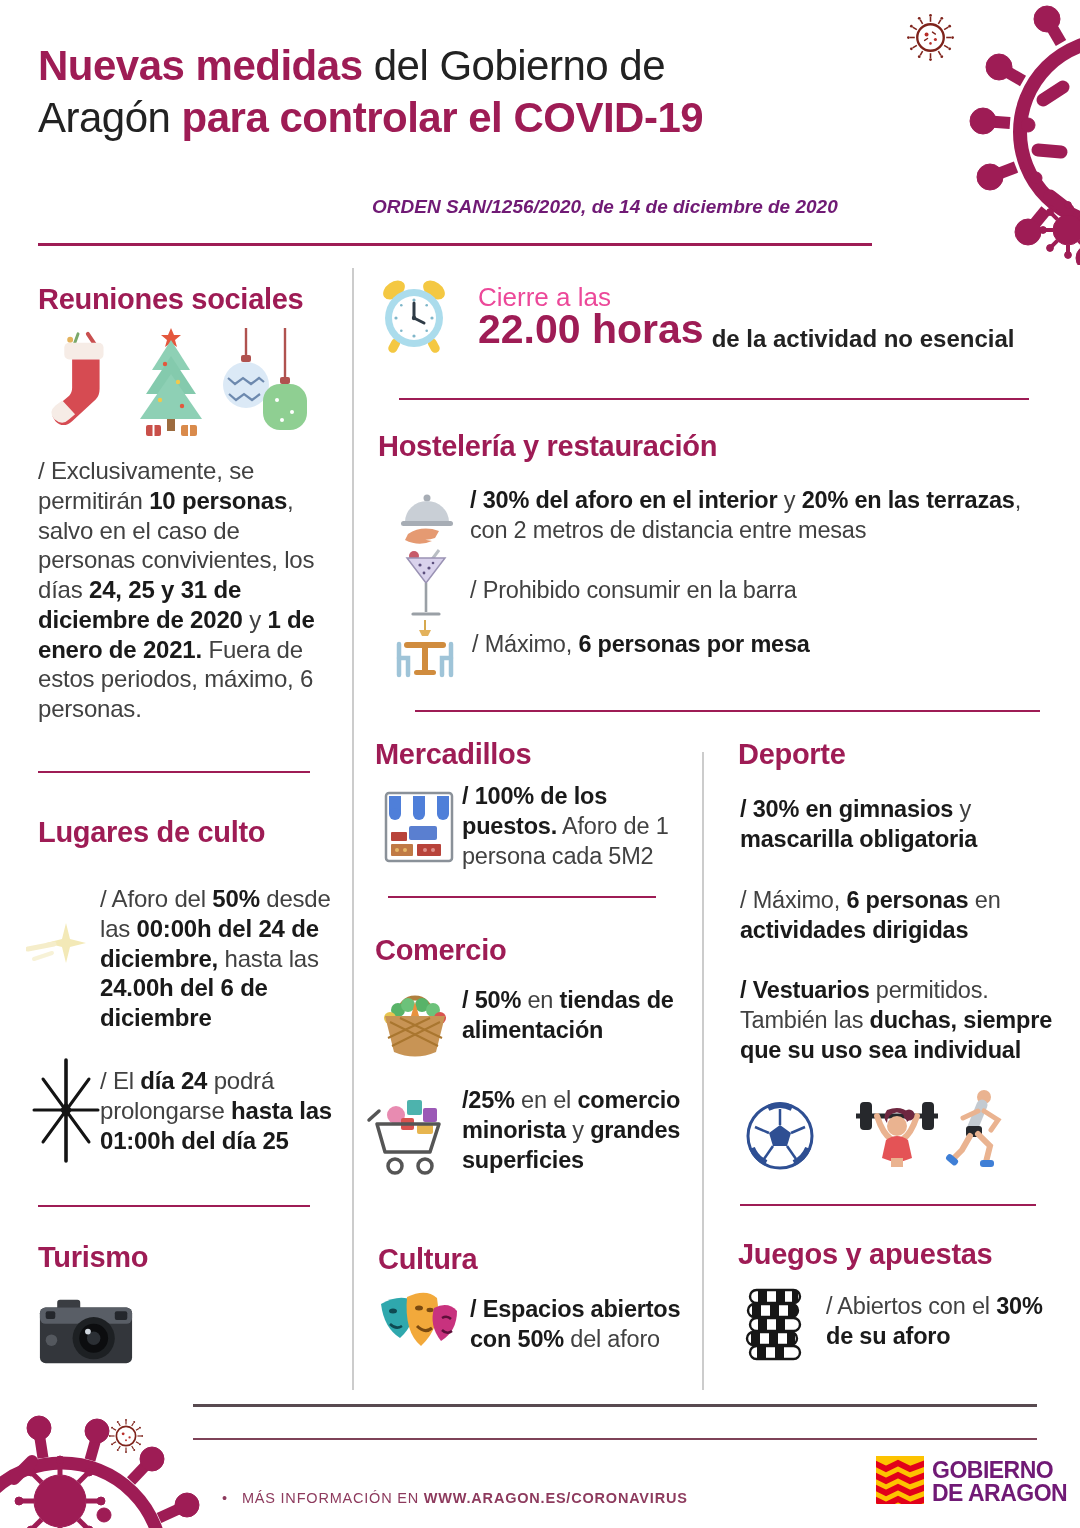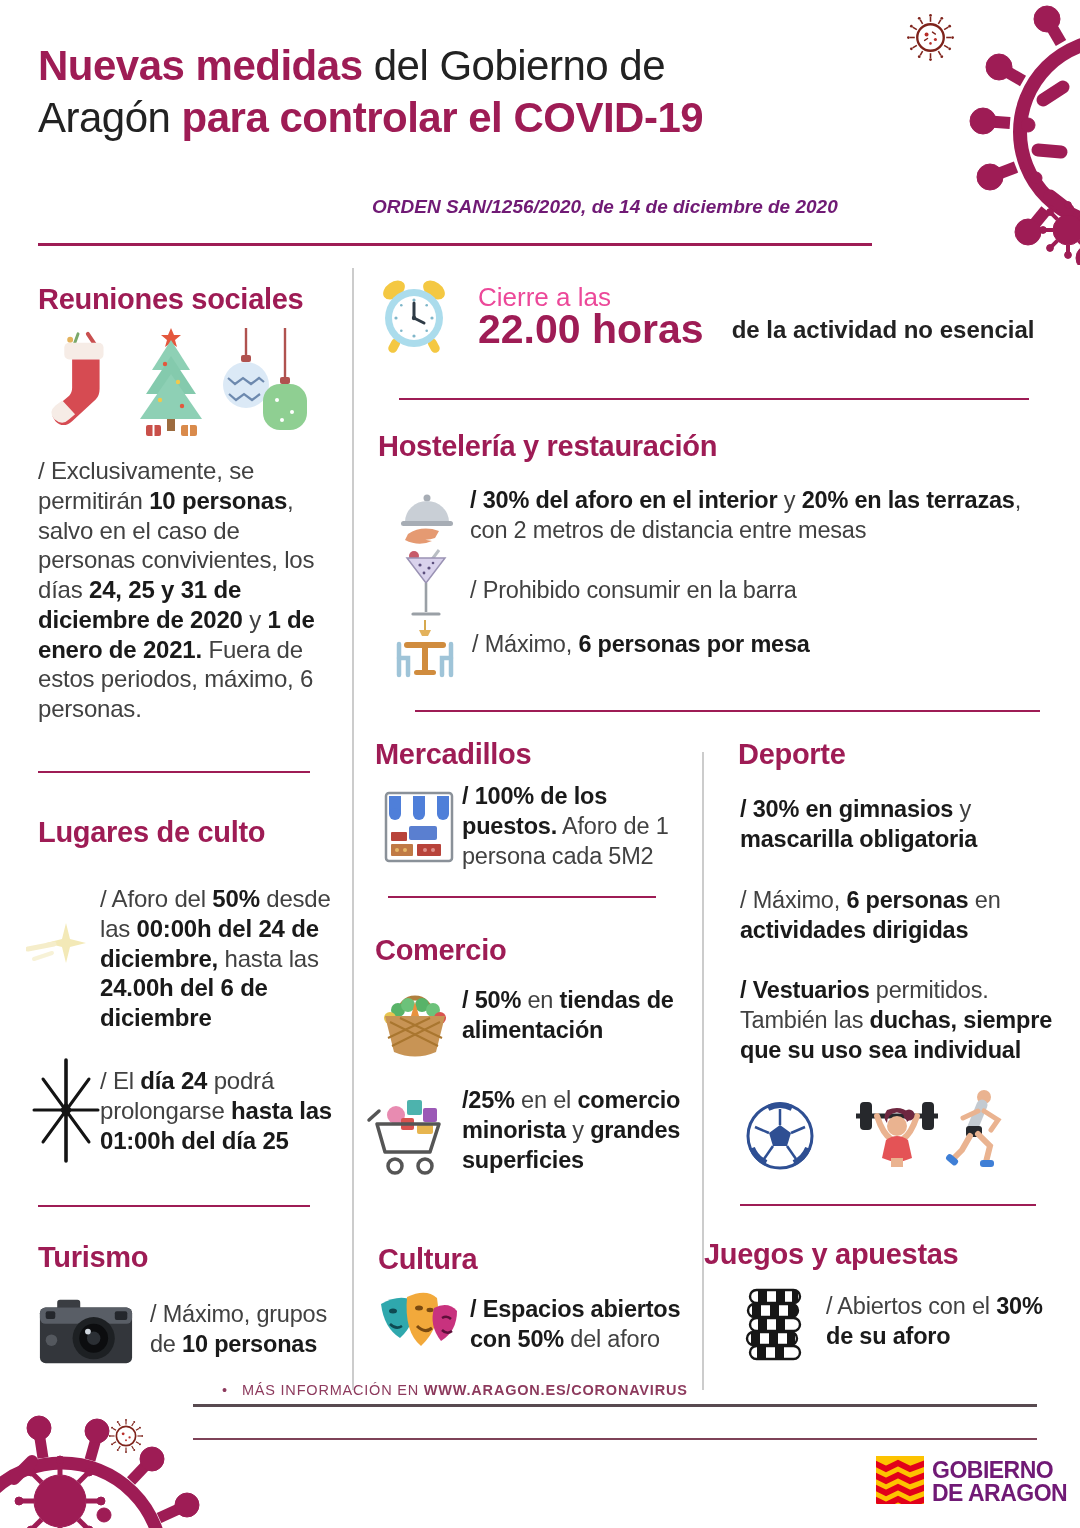--- a/index.html
+++ b/index.html
@@ -14,21 +14,21 @@
   .alert{font-size:37px;color:var(--accent);letter-spacing:-0.5px}
   .alert sup{font-size:20px;vertical-align:14px}
   .order{font-size:19px;font-style:italic;font-weight:bold;color:#701a75}
   .heading{font-size:29px;font-weight:bold;color:var(--accent);letter-spacing:-0.3px}
   .body{font-size:23.5px;color:var(--body);line-height:1.27;letter-spacing:-0.2px}
   .body-lg{font-size:24px;color:var(--body);line-height:1.24;letter-spacing:-0.2px}
   .b{font-weight:bold;color:var(--bold)}
   .rule{position:absolute;background:var(--accent)}
   .vline{position:absolute;width:2px;background:#cccccc}
   .closure-prefix{font-size:26px;font-weight:normal;color:#ec4899}
-  .closure-row{display:flex;align-items:center;gap:28px}
+  .closure-row{display:flex;align-items:flex-end;gap:8px}
   .closure-time{font-size:41px;font-weight:bold;color:var(--accent)}
   .closure-suffix{font-size:24px;font-weight:bold;color:#222}
   .footer-info{font-size:14.5px;color:#8d3a5d;letter-spacing:0.8px}
   .footer-info .u{font-weight:bold}
   .footer-info .dot{margin-right:14px}
   .logo-text{font-size:23px;font-weight:bold;color:#701a75;line-height:0.98;letter-spacing:-0.5px}
   svg{display:block}
 </style>
 </head>
 <body>
@@ -215,21 +215,20 @@
     <rect x="2" y="12" width="96" height="17" rx="6" fill="#595e66"></rect>
     <circle cx="58" cy="44" r="22" fill="#1d2023"></circle>
     <circle cx="58" cy="44" r="15" fill="#0c0d0f"></circle>
     <circle cx="58" cy="44" r="7" fill="#2b2f34"></circle>
     <circle cx="52" cy="37" r="3" fill="#cfd6dd"></circle>
     <rect x="80" y="16" width="13" height="9" rx="2" fill="#24272c"></rect>
     <circle cx="14" cy="46" r="6" fill="#54585e"></circle>
     <rect x="8" y="16" width="10" height="8" rx="2" fill="#24272c"></rect>
   </svg>
 
-  <div class="abs body" style="left:150px;top:1300px;width:195px"><span>/ Máximo, grupos de </span><span class="b">10 personas</span></div>
 
   <svg class="abs" style="left:378px;top:276px" width="72" height="78" viewBox="0 0 72 78">
     <g fill="#f4c842">
       <ellipse cx="16" cy="14" rx="12" ry="8" transform="rotate(-35 16 14)"></ellipse>
       <ellipse cx="56" cy="14" rx="12" ry="8" transform="rotate(35 56 14)"></ellipse>
       <rect x="12" y="62" width="9" height="15" rx="4.5" transform="rotate(28 16 69)"></rect>
       <rect x="51" y="62" width="9" height="15" rx="4.5" transform="rotate(-28 56 69)"></rect>
     </g>
     <circle cx="36" cy="42" r="29" fill="#abdcec"></circle>
     <circle cx="36" cy="42" r="22" fill="#ffffff"></circle>
@@ -418,21 +417,21 @@
     <path d="M34 23 l-15 7" stroke="#eab390" stroke-width="5" stroke-linecap="round"></path>
     <rect x="22" y="38" width="16" height="11" rx="3" fill="#26282c"></rect>
     <path d="M34 46 l12 12 l-4 16" stroke="#eab390" stroke-width="6" fill="none" stroke-linecap="round"></path>
     <path d="M26 48 l-8 14 l-8 8" stroke="#eab390" stroke-width="6" fill="none" stroke-linecap="round"></path>
     <rect x="36" y="72" width="14" height="7" rx="3" fill="#3f7fd6"></rect>
     <rect x="2" y="68" width="13" height="7" rx="3" transform="rotate(40 8 71)" fill="#3f7fd6"></rect>
   </svg>
 
   <div class="rule" style="left:740px;top:1204px;width:296px;height:2px"></div>
 
-  <div class="abs heading" style="left:704px;top:1238px">Juegos y apuestas</div>
+  <div class="abs heading" style="left:738px;top:1238px">Juegos y apuestas</div>
 
   <svg class="abs" style="left:742px;top:1286px" width="64" height="78" viewBox="0 0 64 78">
     <g>
       <rect x="8" y="4" width="50" height="13" rx="6.5" fill="#fff" stroke="#161616" stroke-width="2.4"></rect>
       <rect x="16" y="5" width="9" height="11" fill="#161616"></rect>
         <rect x="34" y="5" width="9" height="11" fill="#161616"></rect>
         <rect x="50" y="5" width="6" height="11" fill="#161616"></rect>
       <rect x="6" y="18" width="50" height="13" rx="6.5" fill="#fff" stroke="#161616" stroke-width="2.4"></rect>
       <rect x="10" y="19" width="9" height="11" fill="#161616"></rect>
         <rect x="28" y="19" width="9" height="11" fill="#161616"></rect>
@@ -446,21 +445,21 @@
         <rect x="45" y="47" width="8" height="11" fill="#161616"></rect>
       <rect x="8" y="60" width="50" height="13" rx="6.5" fill="#fff" stroke="#161616" stroke-width="2.4"></rect>
       <rect x="15" y="61" width="9" height="11" fill="#161616"></rect>
         <rect x="33" y="61" width="9" height="11" fill="#161616"></rect>
     </g>
   </svg>
   <div class="abs body" style="left:826px;top:1292px;width:225px"><span>/ Abiertos con el </span><span class="b">30% de su aforo</span></div>
 
   <div class="rule" style="left:193px;top:1404px;width:844px;height:3px;background:#584a50"></div>
 
-  <div class="abs footer-info" style="left:222px;top:1382px">
+  <div class="abs footer-info" style="left:222px;top:1490px">
     <span class="dot">•</span><span>MÁS INFORMACIÓN EN </span><span class="u">WWW.ARAGON.ES/CORONAVIRUS</span>
   </div>
 
   <div class="rule" style="left:193px;top:1438px;width:844px;height:2px;background:#7e4258"></div>
 
   <svg class="abs" style="left:0;top:1405px" width="230" height="123" viewBox="0 0 230 123">
     <g stroke="#9e1c55" fill="#9e1c55">
       <circle cx="62" cy="158" r="100" fill="none" stroke-width="13"></circle>
       <g stroke-width="11">
         <line x1="90" y1="55" x2="97" y2="30"></line>

